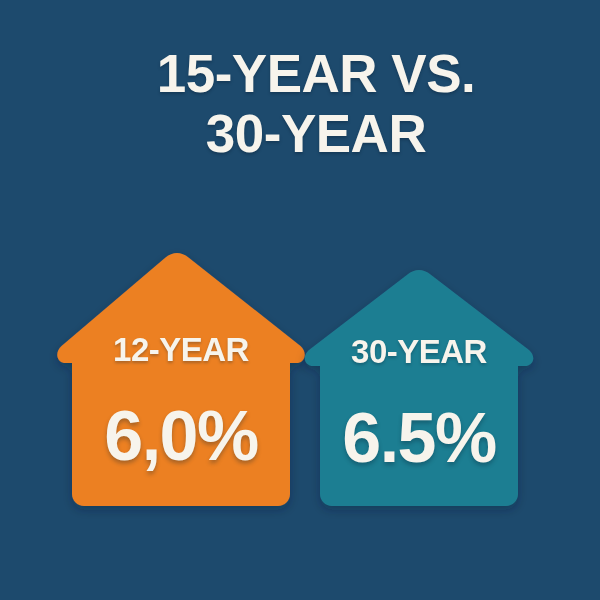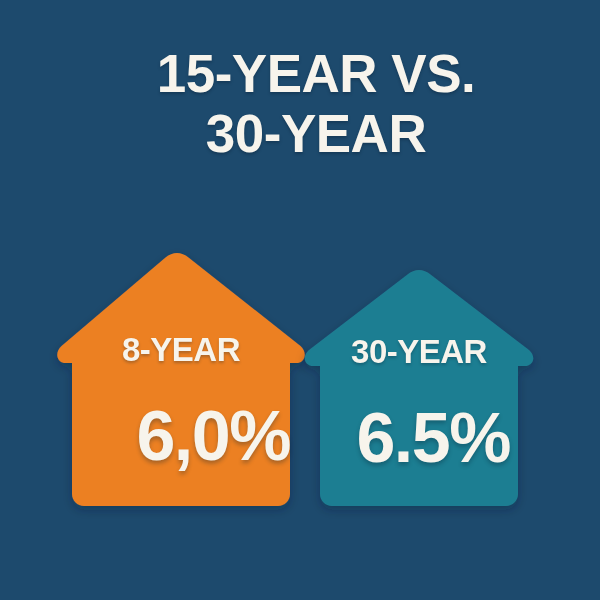--- a/index.html
+++ b/index.html
@@ -86,29 +86,28 @@
   }
   .house-rate {
     color: #f7f4ec;
     font-family: "Liberation Sans", sans-serif;
     font-weight: bold;
     font-size: 70px;
     line-height: 76px;
     letter-spacing: -1.5px;
     white-space: nowrap;
     text-shadow: 0 3px 4px rgba(8, 30, 48, 0.30);
-    text-align: right;
   }
 
   
   #house-a-term   { left: 72px;  top: 332px; width: 218px; }
   #house-a-rate   { left: 72px;  top: 398px; width: 218px; }
   
   #house-b-term   { left: 320px; top: 334px; width: 198px; }
-  #house-b-rate   { left: 312px; top: 400px; width: 198px; }
+  #house-b-rate   { left: 320px; top: 400px; width: 198px; }
 </style>
 </head>
 <body style="background: rgb(29, 74, 109);">
 
 <div id="canvas" style="background: rgb(29, 74, 109);">
 
   <div id="title-block">
     <span class="title-line" style="color: rgb(247, 244, 236);">15-YEAR VS.</span>
     <span class="title-line" style="color: rgb(247, 244, 236);">30-YEAR</span>
   </div>
@@ -130,21 +129,21 @@
                  L 290 494
                  C 290 500.5 284.5 506 278 506
                  L 84 506
                  C 77.5 506 72 500.5 72 494
                  L 72 363
                  L 64 363
                  C 56 361.5 55 351.5 61.5 346
                  L 165.5 257.5
                  C 169 254.5 173 253 177 253 Z" fill="#ec8024"></path>
       </svg>
-      <div class="house-text house-term" id="house-a-term" style="color: rgb(247, 244, 236);">8-YEAR</div>
+      <div class="house-text house-term" id="house-a-term" style="color: rgb(247, 244, 236);">12-YEAR</div>
       <div class="house-text house-rate" id="house-a-rate" style="color: rgb(247, 244, 236);">6,0%</div>
     </div>
 
     <div class="house">
       <svg viewBox="0 0 600 600" xmlns="http://www.w3.org/2000/svg" aria-hidden="true">
         <defs>
           <filter id="shadowB" x="-20%" y="-20%" width="140%" height="140%">
             <feDropShadow dx="0" dy="4" stdDeviation="5" flood-color="#0b2136" flood-opacity="0.30"></feDropShadow>
           </filter>
         </defs>

